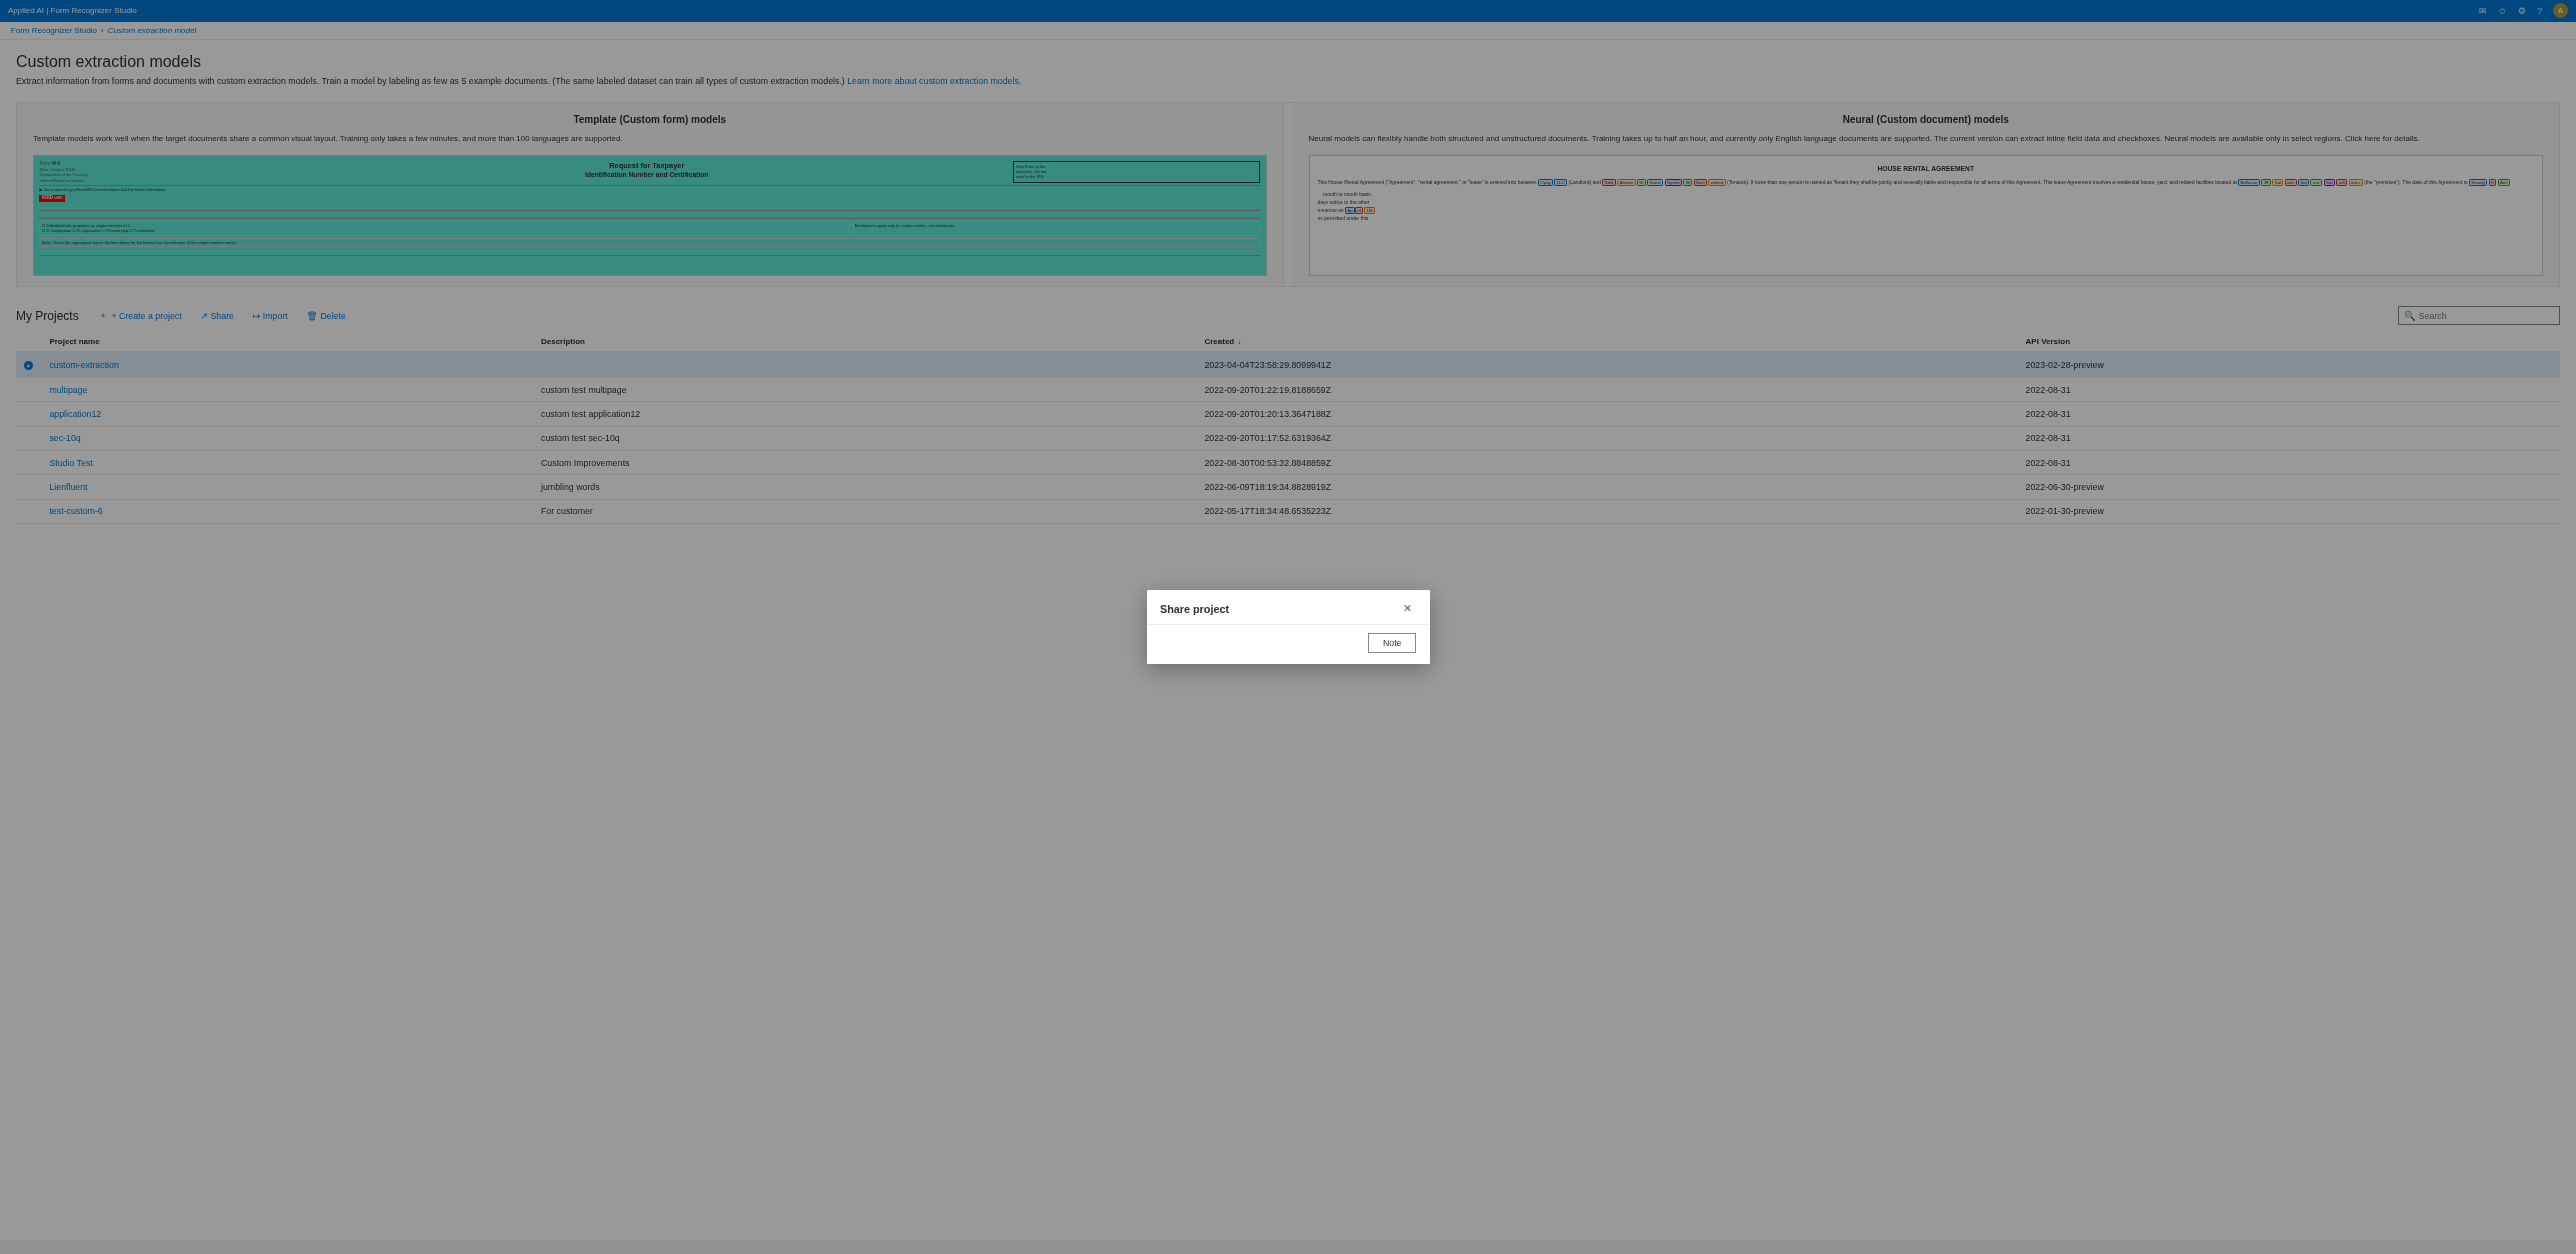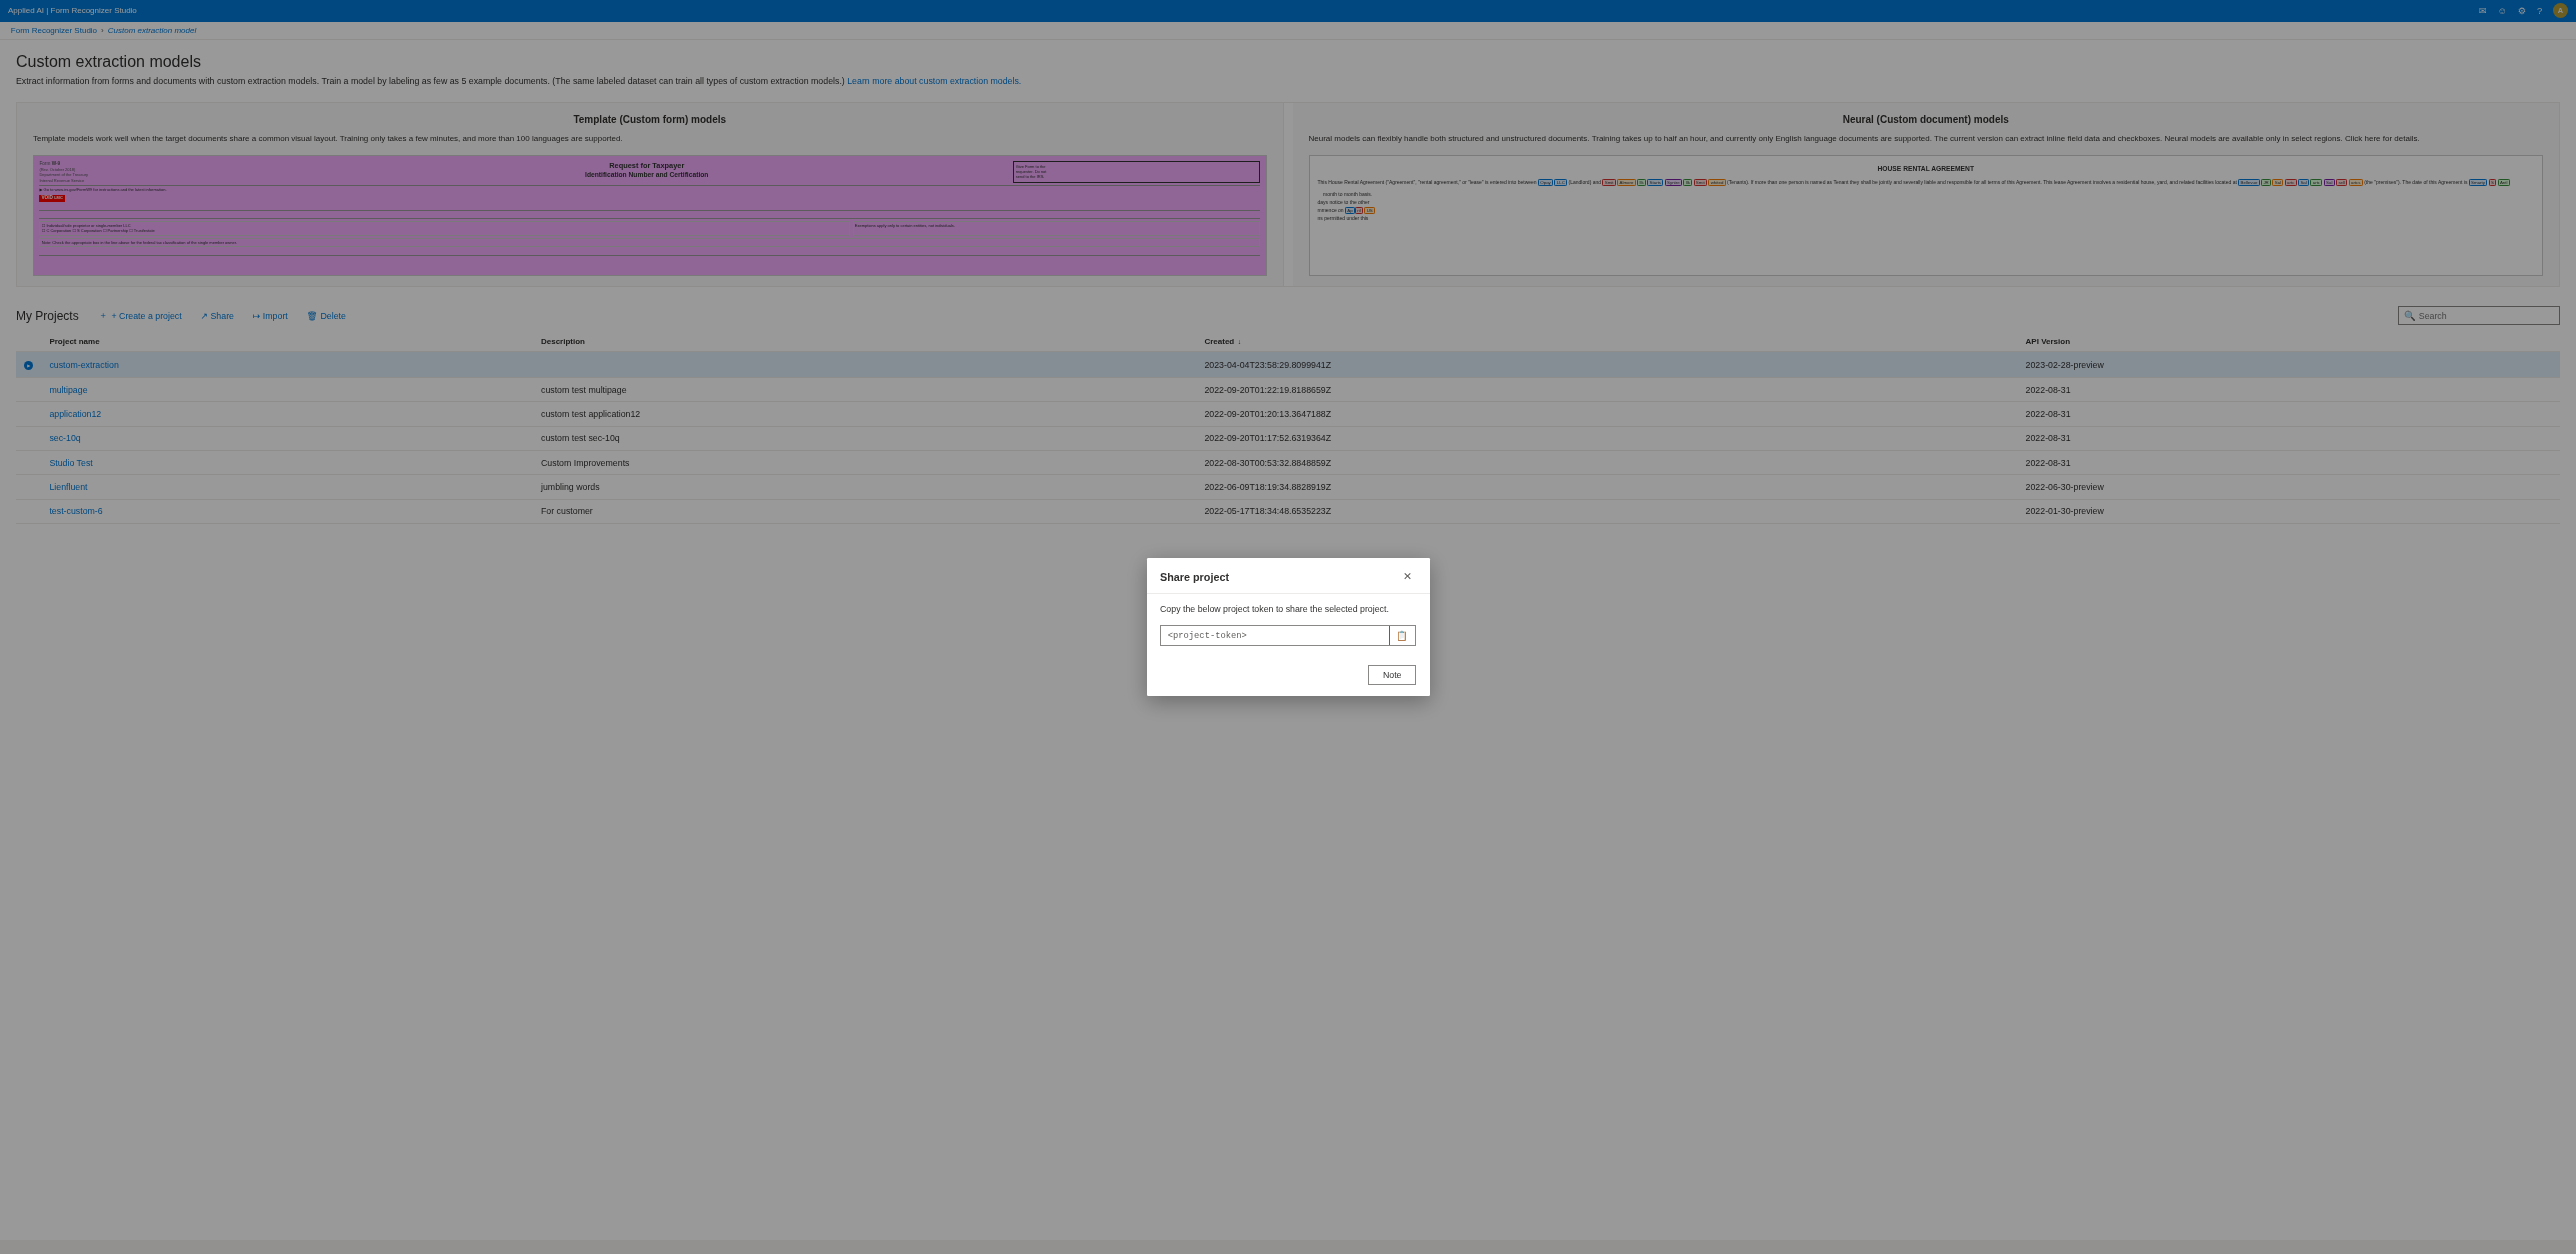--- a/index.html
+++ b/index.html
@@ -57,21 +57,21 @@
     .model-col {
       padding: 10.8px 16px;
       background: #faf9f8;
     }
     .model-col:first-child { border-right: 0.7px solid #edebe9; }
     .model-col-title { font-size: 10px; font-weight: 600; text-align: center; margin-bottom: 8px; color: #323130; }
     .model-col-desc { font-size: 8px; color: #323130; margin-bottom: 9.4px; line-height: 1.5; }
 
     
     .w9-mockup {
-      background: #f0abfc;
+      background: #5eead4;
       border: 0.7px solid #ccc;
       padding: 5.4px;
       font-size: 5.4px;
       line-height: 1.3;
       color: #333;
       height: 121px;
       overflow: hidden;
       position: relative;
     }
 
@@ -441,27 +441,18 @@
   </div>
 
 </div>
 
 <div class="modal-overlay">
   <div class="modal">
     <div class="modal-header">
       <span class="modal-title">Share project</span>
       <button class="modal-close">✕</button>
     </div>
-    <div class="modal-body">
-      <p class="modal-desc">Copy the below project token to share the selected project.</p>
-      <div class="token-row">
-        <input class="token-input" type="text" readonly="" value="&lt;project-token&gt;" style="">
-        <button class="token-copy-btn">
-          <span>📋</span>
-        </button>
-      </div>
-    </div>
     <div class="modal-footer">
       <button class="btn-close-modal">Note</button>
     </div>
   </div>
 </div>
 
 
 </body></html>

